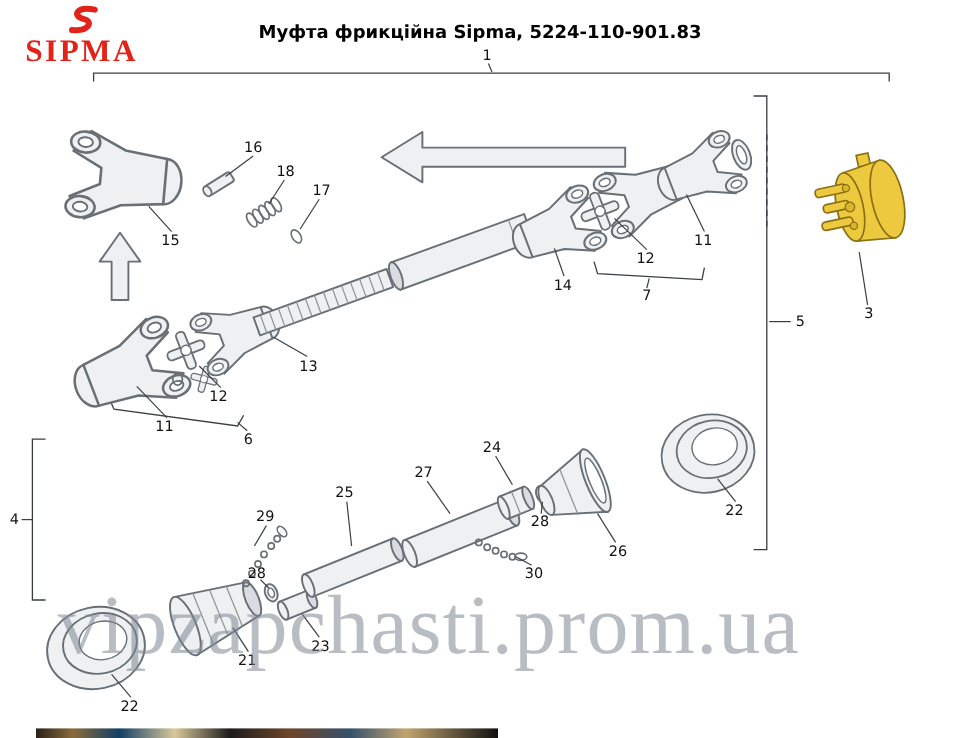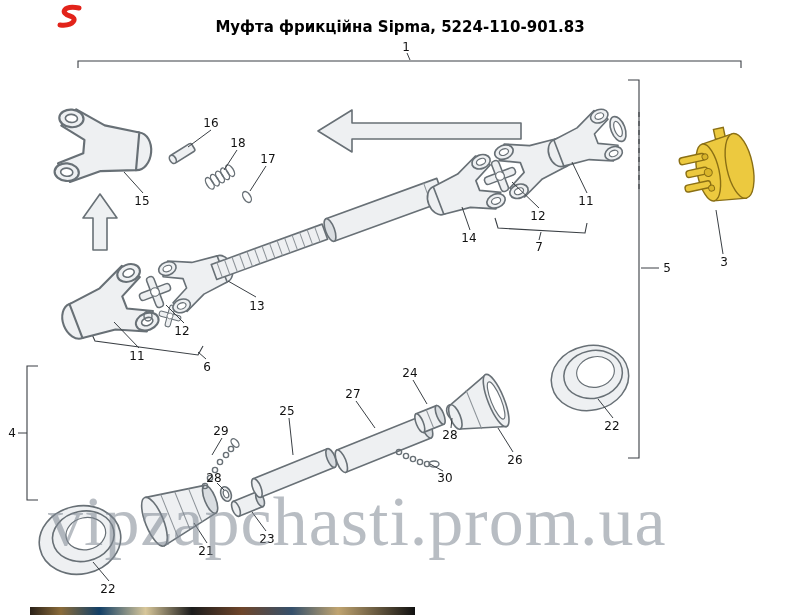--- a/index.html
+++ b/index.html
@@ -47,20 +47,21 @@
       #1c1c1c 42%,#6e452a 55%,#35506b 68%,#c0a470 80%,#101010 100%);
   }
 </style>
 </head>
 <body>
 
 <div class="logo">
   <svg class="logo-mark" viewBox="0 0 42 26">
     <path d="M32,4 C16,1 13,9.5 23,12 C31,14 27,22.5 13,21" fill="none" stroke="#E2231A" stroke-width="5" stroke-linecap="round"></path>
   </svg>
+  <div class="logo-text">SIPMA</div>
 </div>
 
 <div class="title">Муфта фрикційна Sipma, 5224-110-901.83</div>
 
 <svg id="diagram" viewBox="0 0 800 615">
   <defs>
     <g id="yoke">
       <ellipse cx="-28" cy="0" rx="10" ry="14" class="part"></ellipse>
       <path d="M-28,-14 L-2,-17 L20,-27 L30,-14 L12,-5 L12,5 L30,14 L20,27 L-2,17 L-28,14 Z" class="part"></path>
       <ellipse cx="23" cy="-20" rx="9" ry="6.5" class="part"></ellipse>

